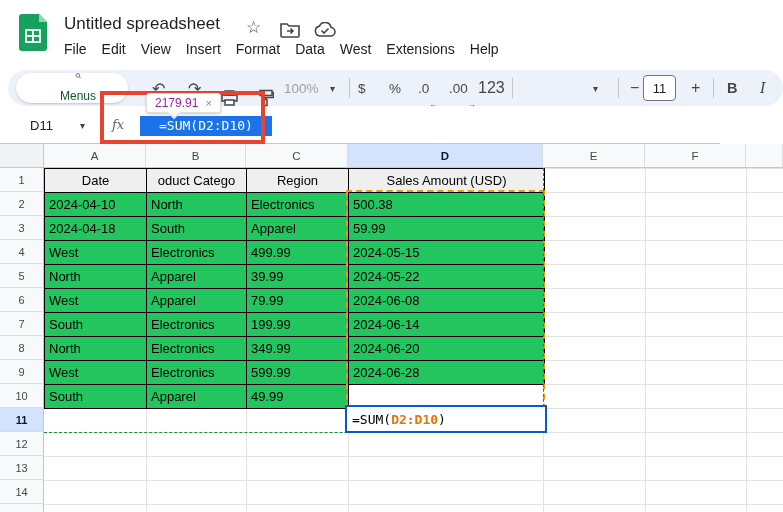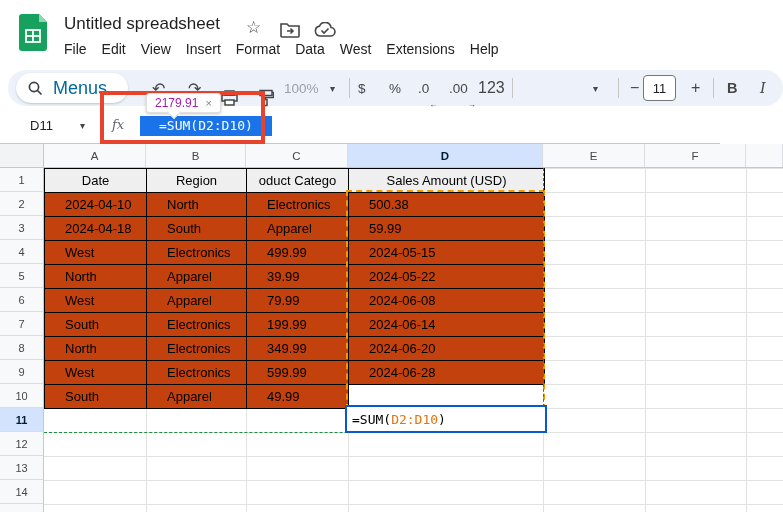--- a/index.html
+++ b/index.html
@@ -12,21 +12,21 @@
   .hdr { position:absolute; left:0; top:0; width:783px; height:68px; background:#fff; }
   .logo { position:absolute; left:19px; top:14px; width:28px; height:37px; }
   .title { position:absolute; left:64px; top:14px; font-size:17px; color:#1f1f1f; }
   .hdr-ic { position:absolute; top:19px; font-size:17px; color:#444746; line-height:1; }
   .menubar { position:absolute; left:64px; top:41px; display:flex; gap:15px; font-size:14px; color:#202124; }
   .menubar span { cursor:default; }
   
   .tbar { position:absolute; left:8px; top:70px; width:775px; height:36px; background:#edf2fa; border-radius:18px; }
   .tbar .abs { position:absolute; top:0; height:36px; display:flex; align-items:center; }
   .search-pill { position:absolute; left:8px; top:3px; width:112px; height:30px; background:#fff; border-radius:15px;
-    box-shadow:0 1px 2px rgba(60,64,67,.25); display:flex; align-items:center; padding-left:12px; gap:10px; font-size:18px; color:#0369a1; }
+    box-shadow:0 1px 2px rgba(60,64,67,.25); display:flex; align-items:center; padding-left:12px; gap:10px; font-size:12px; color:#14532d;flex-direction:column; }
   .tb-ic { color:#444746; font-size:16px; }
   .tb-txt { color:#444746; font-size:13.5px; }
   .muted { color:#9aa0a6; }
   .vdiv { position:absolute; top:8px; width:1px; height:20px; background:#c4c7c5; }
   .dec-wrap { position:relative; }
   .dec-arrow { position:absolute; right:-8px; bottom:-3px; font-size:8px; color:#444746; }
   .size-box { position:absolute; left:635px; top:5px; width:33px; height:26px; background:#fff; border:1px solid #747775;
     border-radius:4px; display:flex; align-items:center; justify-content:center; font-size:13px; color:#202124; }
   .caret { font-size:10px; color:#444746; }
   
@@ -56,28 +56,28 @@
   .rowhead { position:absolute; left:0; width:44px; height:24px; background:#f8f9fa; display:flex; align-items:center; justify-content:center;
     font-size:11px; color:#444746; border-bottom:1px solid #d9dce0; border-right:1px solid #c7c7c7; }
   .rowhead.sel { background:#d3e3fd; color:#001d35; font-weight:bold; }
   .corner { position:absolute; left:0; top:0; width:44px; height:24px; background:#f1f3f4; border-right:1px solid #c7c7c7; border-bottom:1px solid #c7c7c7; }
   .gl-v { position:absolute; top:0; width:1px; height:368px; background:#e1e3e1; }
   .gl-h { position:absolute; left:44px; width:739px; height:1px; background:#e1e3e1; }
   
   .dtable { position:absolute; left:44px; top:24px; display:grid; grid-template-columns:102px 100px 102px 196px;
     grid-auto-rows:24px; border-left:1px solid #000; border-top:1px solid #000; z-index:3; background:#fff; }
   .dtable .cell { border-right:1px solid #000; border-bottom:1px solid #000; font-size:13px; color:#000;
-    display:flex; align-items:center; padding-left:20px; overflow:hidden; white-space:nowrap; background:#c2410c; }
+    display:flex; align-items:center; padding-left:4px; overflow:hidden; white-space:nowrap; background:#22c55e; }
   .dtable .cell.h { background:#efefef; justify-content:center; padding-left:0; }
   .orange-range { position:absolute; left:346px; top:46px; width:199px; height:220px; border:2px dashed #f29900; z-index:4; pointer-events:none; }
   .green-v { position:absolute; left:543px; top:24px; width:1px; height:264px; border-left:1px dashed #1e8e3e; z-index:4; }
   .green-h { position:absolute; left:44px; top:288px; width:499px; height:1px; border-top:1px dashed #1e8e3e; z-index:4; }
   .editcell { position:absolute; left:345px; top:261px; width:202px; height:28px; background:#fff; border:2px solid #0b57d0;
     z-index:5; display:flex; align-items:center; padding-left:5px; font-family:"DejaVu Sans Mono", monospace; font-size:13px; color:#000; }
-  .editcell .rng { color:#e8710a; }
+  .editcell .rng { color:#e8710a;font-weight:bold; }
 </style>
 </head>
 <body>
 
 <div class="app">
 
   <div class="hdr">
     <svg class="logo" viewBox="0 0 28 37">
       <path d="M3 0 h17 l8 8 v26 a3 3 0 0 1 -3 3 h-22 a3 3 0 0 1 -3 -3 v-31 a3 3 0 0 1 3 -3 z" fill="#17a15e"></path>
       <path d="M20 0 l8 8 h-8 z" fill="#8fd6b4"></path>
@@ -220,22 +220,22 @@
         <div class="rowhead" style="top: 240px;">10</div>
         <div class="rowhead sel" style="top: 264px;">11</div>
         <div class="rowhead" style="top: 288px;">12</div>
         <div class="rowhead" style="top: 312px;">13</div>
         <div class="rowhead" style="top: 336px;">14</div>
         <div class="rowhead" style="top: 360px;">15</div>
       </div>
 
     <div class="dtable" id="dtable">
         <div class="cell h">Date</div>
+        <div class="cell h">oduct Catego</div>
         <div class="cell h">Region</div>
-        <div class="cell h">oduct Catego</div>
         <div class="cell h">Sales Amount (USD)</div>
         <div class="cell">2024-04-10</div>
         <div class="cell">North</div>
         <div class="cell">Electronics</div>
         <div class="cell">500.38</div>
         <div class="cell">2024-04-18</div>
         <div class="cell">South</div>
         <div class="cell">Apparel</div>
         <div class="cell">59.99</div>
         <div class="cell">West</div>

